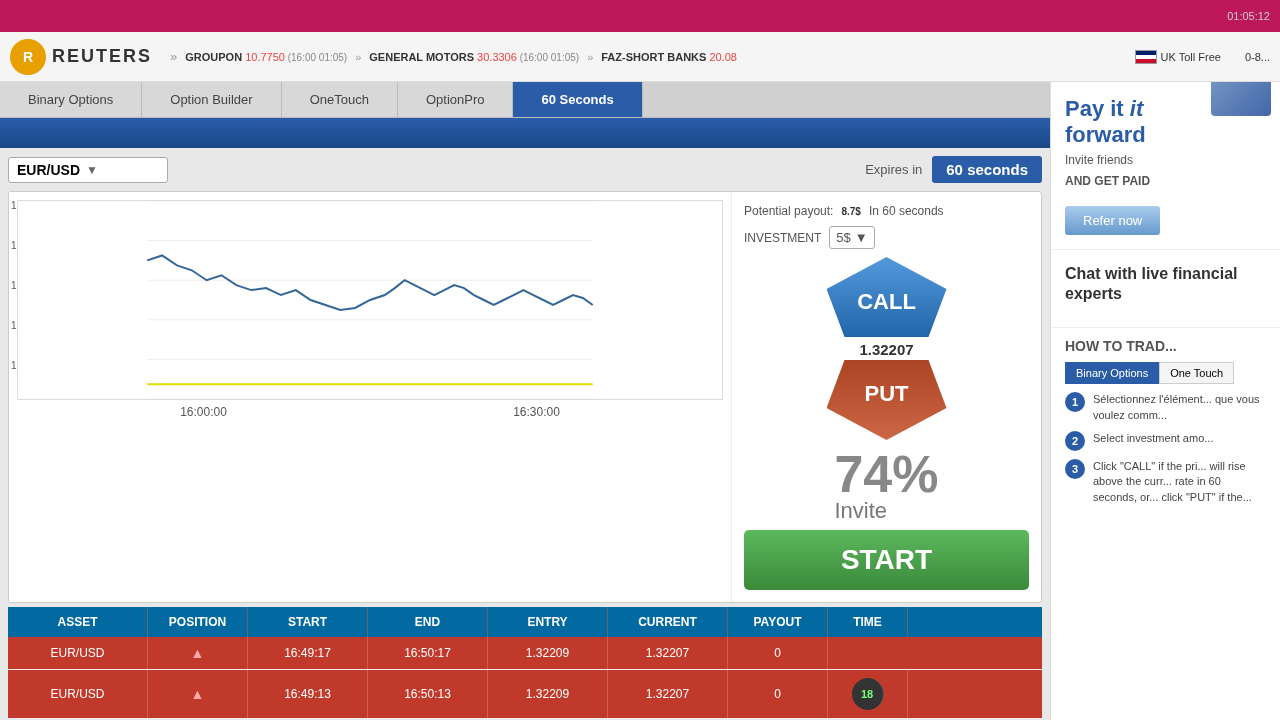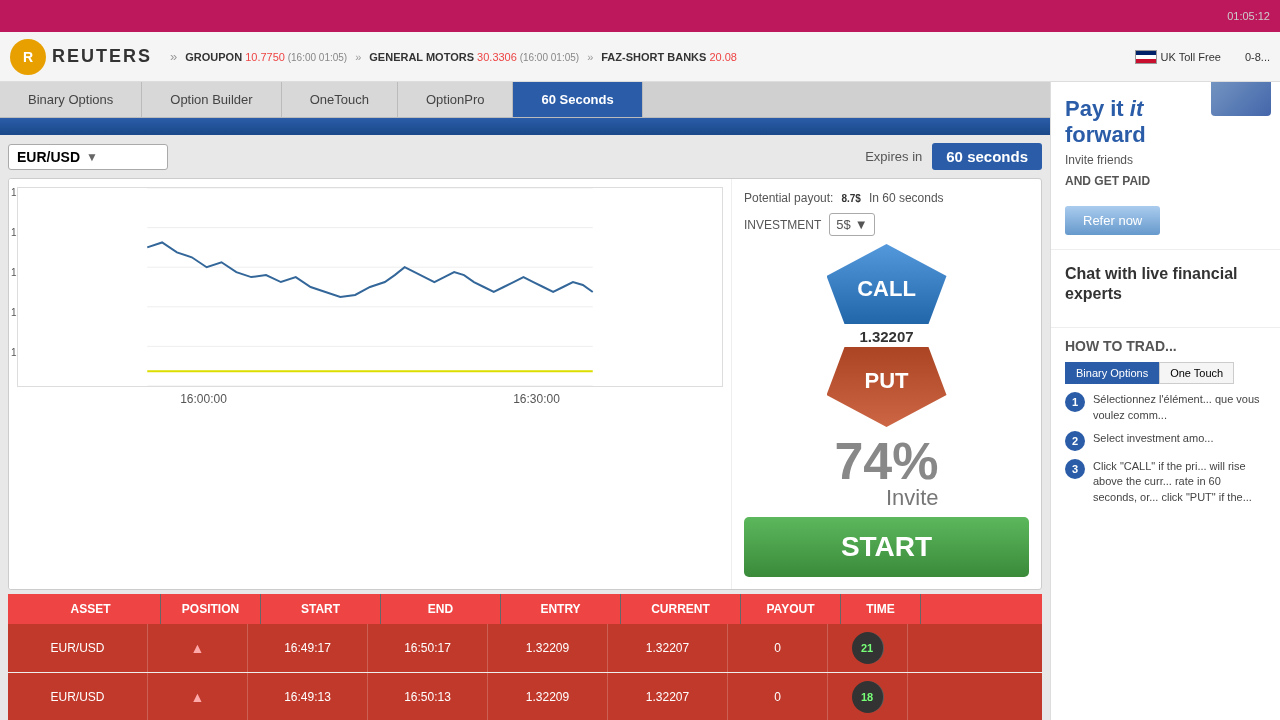--- a/index.html
+++ b/index.html
@@ -287,25 +287,24 @@
     }
 
     
     .positions-table {
       background: #fff;
       margin-top: 4px;
     }
     .table-header {
       display: grid;
       grid-template-columns: 140px 100px 120px 120px 120px 120px 100px 80px;
-      background: #ef4444;
+      background: #0369a1;
       color: white;
       font-size: 12px;
       font-weight: bold;
-      padding-left: 13px;
     }
     .table-header div {
       padding: 8px 6px;
       text-align: center;
       border-right: 1px solid #666;
     }
     .table-row {
       display: grid;
       grid-template-columns: 140px 100px 120px 120px 120px 120px 100px 80px;
       border-bottom: 1px solid #eee;
@@ -510,21 +509,21 @@
           <div class="call-put-group">
             <div class="call-shape">
               <span>CALL</span>
             </div>
             <div style="font-size:15px;font-weight:bold;color:#333;margin:4px 0;">1.32207</div>
             <div class="put-shape">
               <span>PUT</span>
             </div>
           </div>
 
-          <div style="text-align:right;line-height:1;">
+          <div style="text-align:left;line-height:1;">
             <div class="return-display">74%</div>
             <div class="return-label">Invite</div>
           </div>
 
           <button class="start-button">START</button>
         </div>
       </div>
 
       <div class="positions-table">
         <div class="table-header">
@@ -540,23 +539,20 @@
         <div class="table-row red">
           <div>EUR/USD</div>
           <div>
               <span class="up-arrow">▲</span>
             </div>
           <div>16:49:17</div>
           <div>16:50:17</div>
           <div>1.32209</div>
           <div>1.32207</div>
           <div>0</div>
-          <div>
-            <div class="timer-badge">21</div>
-          </div>
         </div>
         <div class="table-row red">
           <div>EUR/USD</div>
           <div>
               <span class="up-arrow">▲</span>
             </div>
           <div>16:49:13</div>
           <div>16:50:13</div>
           <div>1.32209</div>
           <div>1.32207</div>

